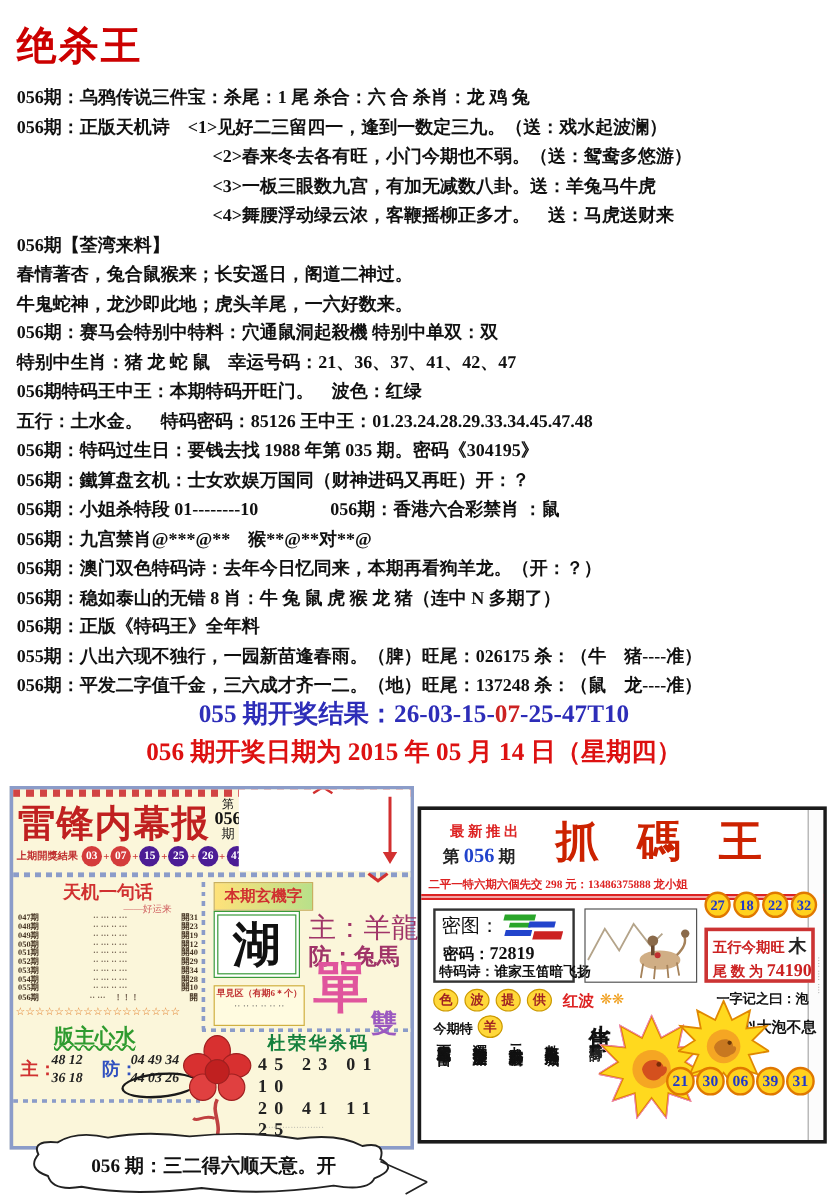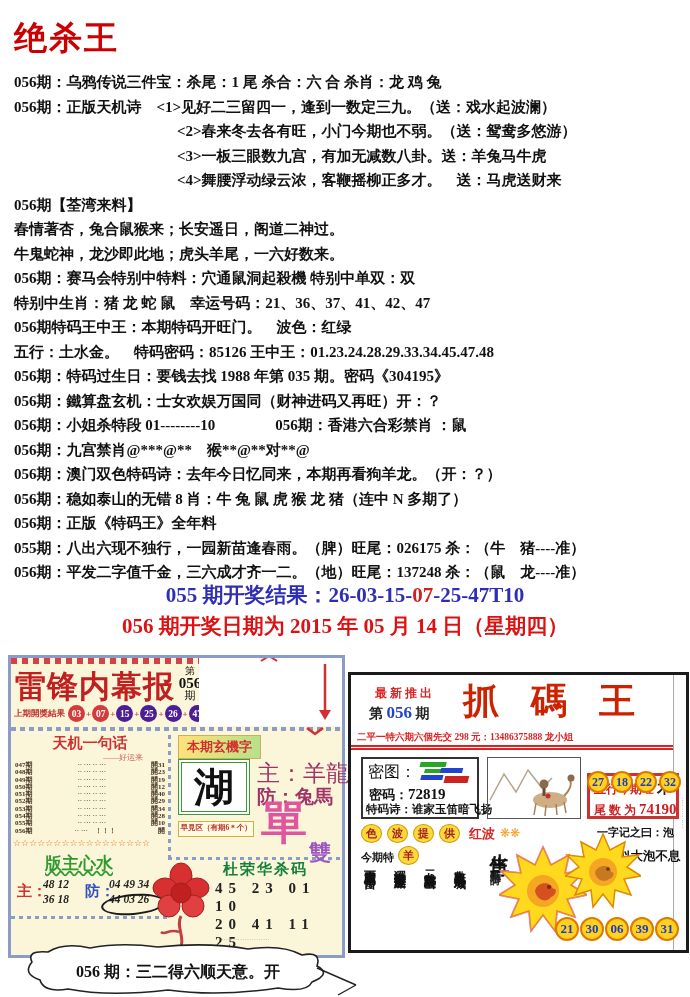--- a/index.html
+++ b/index.html
@@ -52,21 +52,21 @@
   .lf-zhu-n{left:32px;top:219px;font-size:11.5px;font-weight:bold;color:#222;line-height:15px;font-style:italic;white-space:pre-line;}
   .lf-fang-l{left:74px;top:224px;font-size:15px;font-weight:bold;color:#3050c0;}
   .lf-fang-n{left:98px;top:219px;font-size:11.5px;font-weight:bold;color:#222;line-height:15px;font-style:italic;white-space:pre-line;}
   .lf-ellipse{left:90px;top:236px;width:60px;height:17px;border:2px solid #1a1a1a;border-radius:50%;transform:rotate(-5deg);}
   .lf-xuanji{left:167px;top:77px;padding:2px 8px;background:linear-gradient(90deg,#ffe27a,#b8e08a);
              color:#d03030;font-weight:bold;font-size:13px;border:1px solid #c8b060;}
   .lf-hu{left:167px;top:101px;width:72px;height:56px;background:#fff;border:4px double #3a9a3a;
          display:flex;align-items:center;justify-content:center;font-size:40px;font-weight:bold;color:#111;box-sizing:border-box;}
   .lf-zf2a{left:246px;top:100px;font-size:23px;font-weight:normal;color:#a03468;white-space:nowrap;}
   .lf-zf2b{left:246px;top:126px;font-size:19px;font-weight:bold;color:#a03468;white-space:nowrap;}
-  .lf-small{left:167px;top:163px;width:76px;height:16px;background:#fffbe0;border:1px solid #d0b040;
+  .lf-small{left:167px;top:163px;width:76px;height:34px;background:#fffbe0;border:1px solid #d0b040;
             text-align:center;box-sizing:border-box;overflow:hidden;}
   .lf-small .t{font-size:7.5px;color:#c03030;font-weight:bold;line-height:12px;}
   .lf-small .n{font-size:8px;color:#555;line-height:10px;}
   .lf-dan{left:250px;top:134px;font-size:46px;font-weight:bold;color:#e0559d;}
   .lf-shuang{left:298px;top:180px;font-size:22px;font-weight:bold;color:#9b59c0;}
   .lf-shama-t{left:212px;top:202px;color:#15803d;font-weight:bold;font-size:15px;letter-spacing:2px;}
   .lf-shama{left:204px;top:221px;font-size:15px;font-weight:bold;color:#222;line-height:18px;letter-spacing:6px;white-space:pre-line;}
   .lf-foot{left:210px;top:278px;font-size:7px;color:#999;}
   .lf-flower{left:138px;top:204px;}
   
@@ -83,21 +83,21 @@
             writing-mode:vertical-rl;font-size:7px;color:#999;text-align:center;}
   .zm-mitu{left:10px;top:82px;width:118px;height:62px;border:2px solid #333;box-sizing:border-box;}
   .zm-mitu .lbl{position:absolute;left:5px;top:3px;font-size:16px;font-weight:normal;}
   .zm-mitu .glyph{position:absolute;left:46px;top:2px;}
   .zm-mitu .mm{position:absolute;left:6px;top:27px;font-size:13px;font-weight:bold;}
   .zm-mitu .mm .v{font-size:15px;}
   .zm-mitu .ts{position:absolute;left:3px;top:43px;font-size:11.5px;font-weight:bold;white-space:nowrap;}
   .zm-paint{left:136px;top:82px;width:94px;height:62px;border:1px solid #555;box-sizing:border-box;overflow:hidden;}
   .zm-balls-top{left:236px;top:68px;display:flex;gap:2px;z-index:3;}
   .ybal{width:22px;height:22px;border-radius:50%;background:#ffd21e;border:2px solid #e07800;color:#2038c8;
-        font-weight:bold;font-size:12px;display:flex;align-items:center;justify-content:center;box-sizing:border-box;flex:0 0 auto;margin-top:28px;}
+        font-weight:bold;font-size:12px;display:flex;align-items:center;justify-content:center;box-sizing:border-box;flex:0 0 auto;}
   .ybal.big{width:24px;height:24px;font-size:13px;}
   .zm-wx{left:236px;top:98px;width:92px;height:46px;border:3px solid #cc3333;padding:3px 4px;box-sizing:border-box;background:#fff;}
   .zm-wx .l1{font-size:12px;color:#cc2222;font-weight:bold;white-space:nowrap;}
   .zm-wx .l1 .el{color:#222;font-size:15px;}
   .zm-wx .l2{font-size:12px;color:#cc2222;font-weight:bold;margin-top:3px;white-space:nowrap;}
   .zm-wx .l2 .nm{font-size:15px;}
   .zm-sebo{left:10px;top:149px;display:flex;align-items:center;gap:5px;}
   .soval{width:19px;height:17px;border-radius:50%;background:#ffd83a;border:1px solid #cc9900;color:#a02222;
          font-size:11px;font-weight:bold;display:flex;align-items:center;justify-content:center;flex:0 0 auto;}
   .zm-sebo .val{color:#d22;font-size:13px;font-weight:bold;margin-left:4px;}

